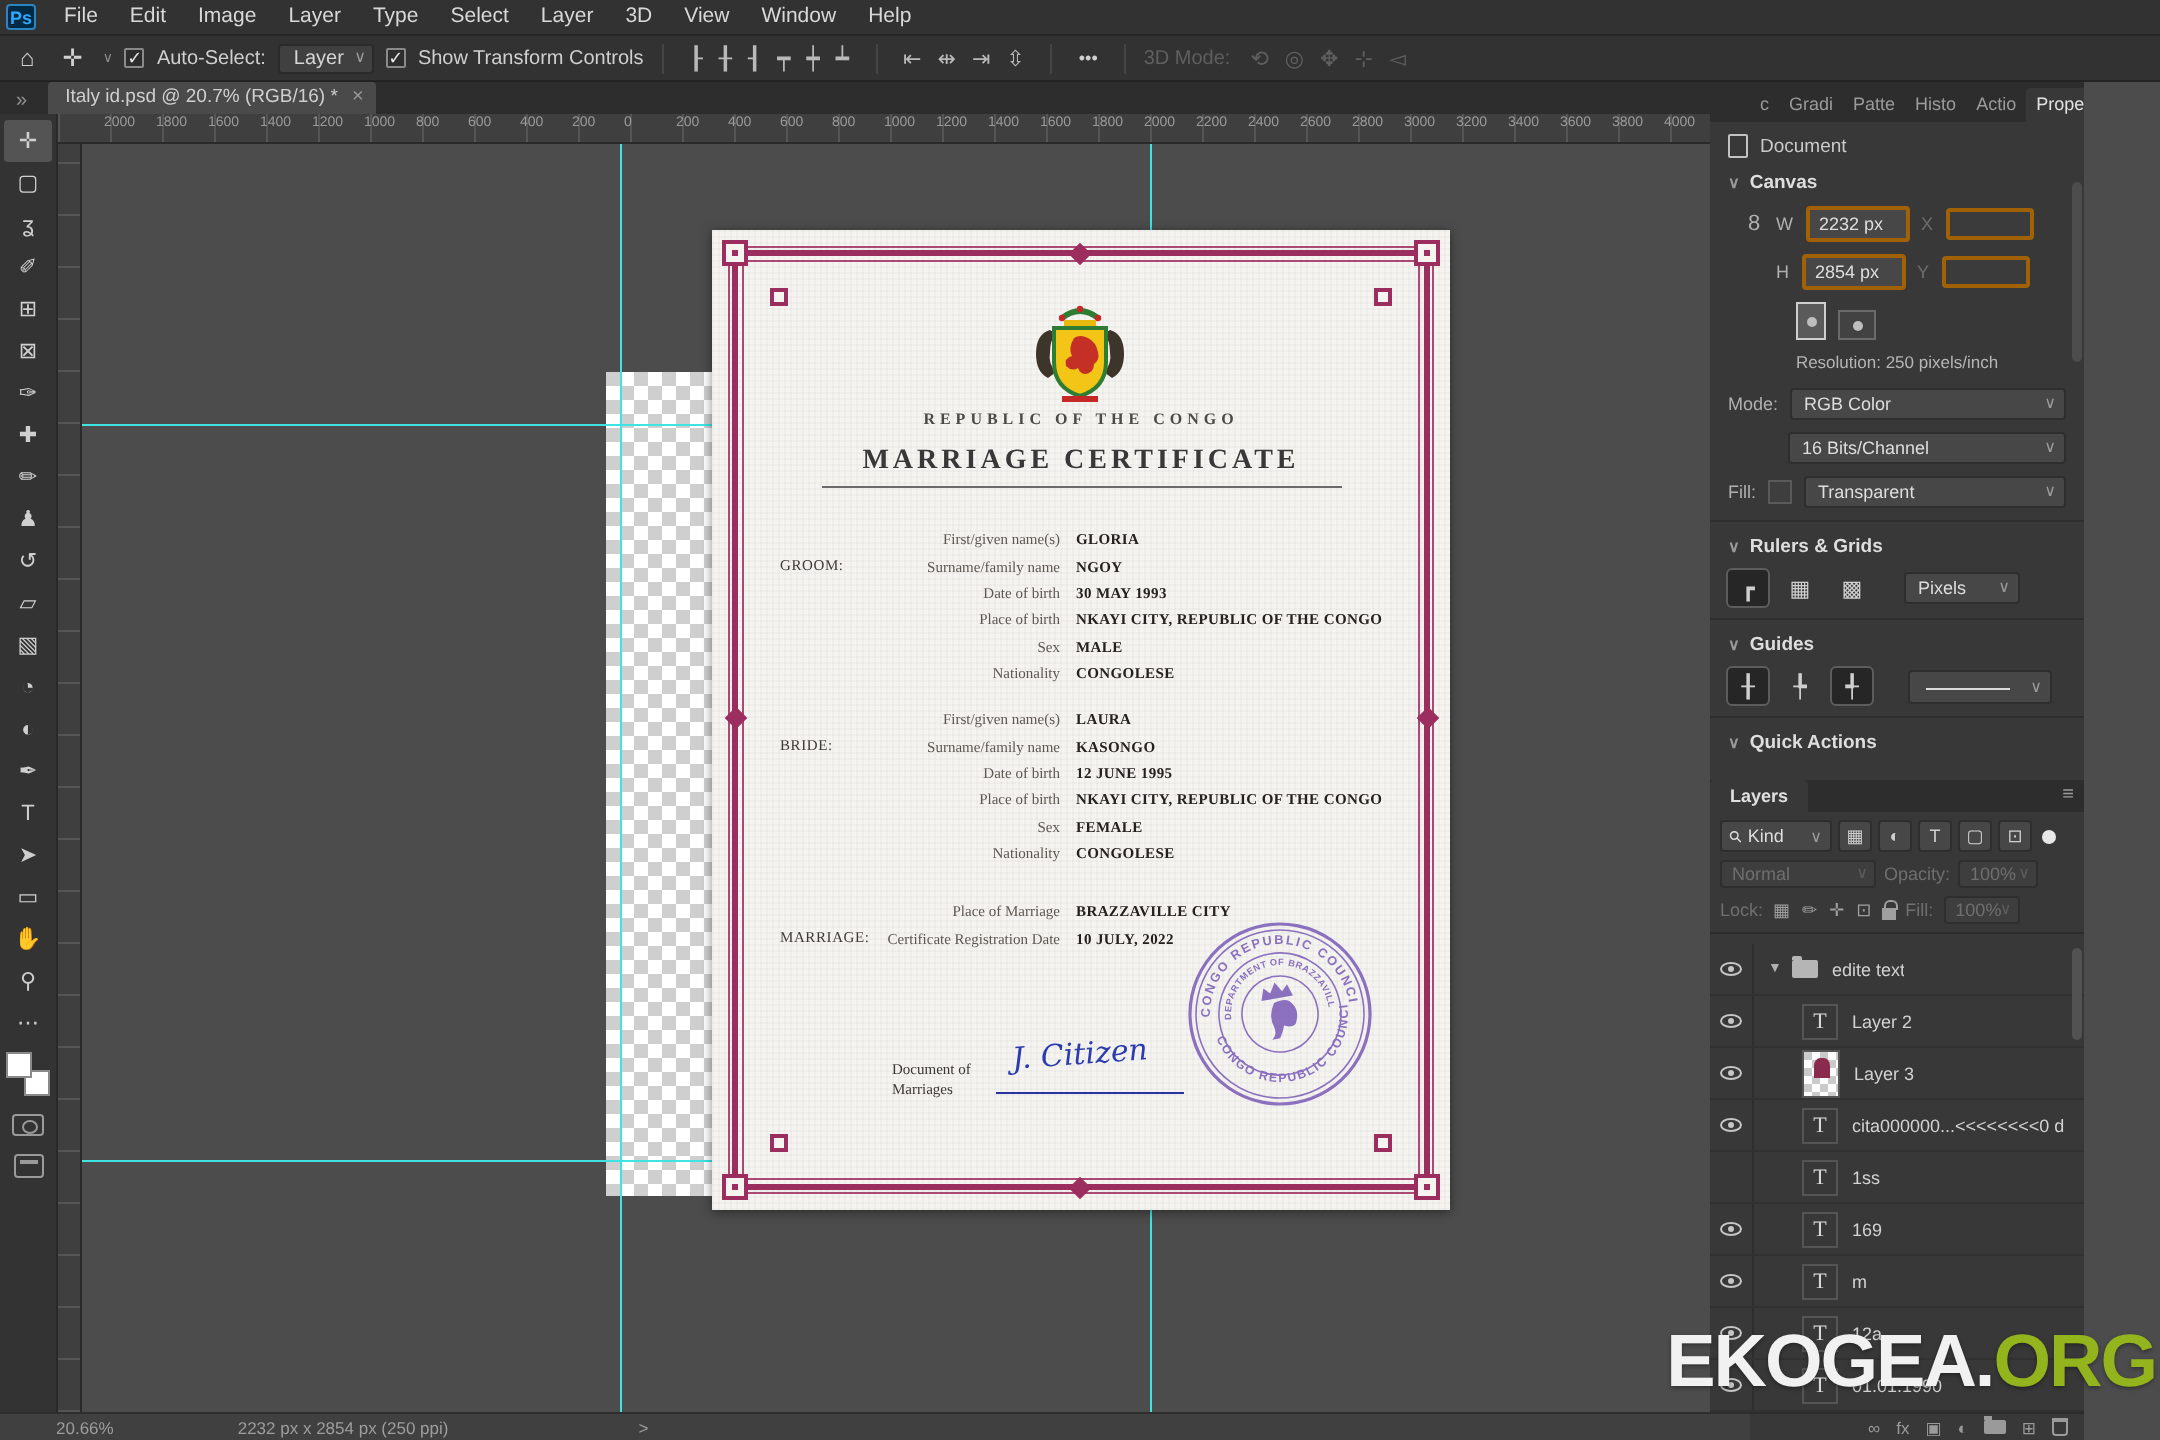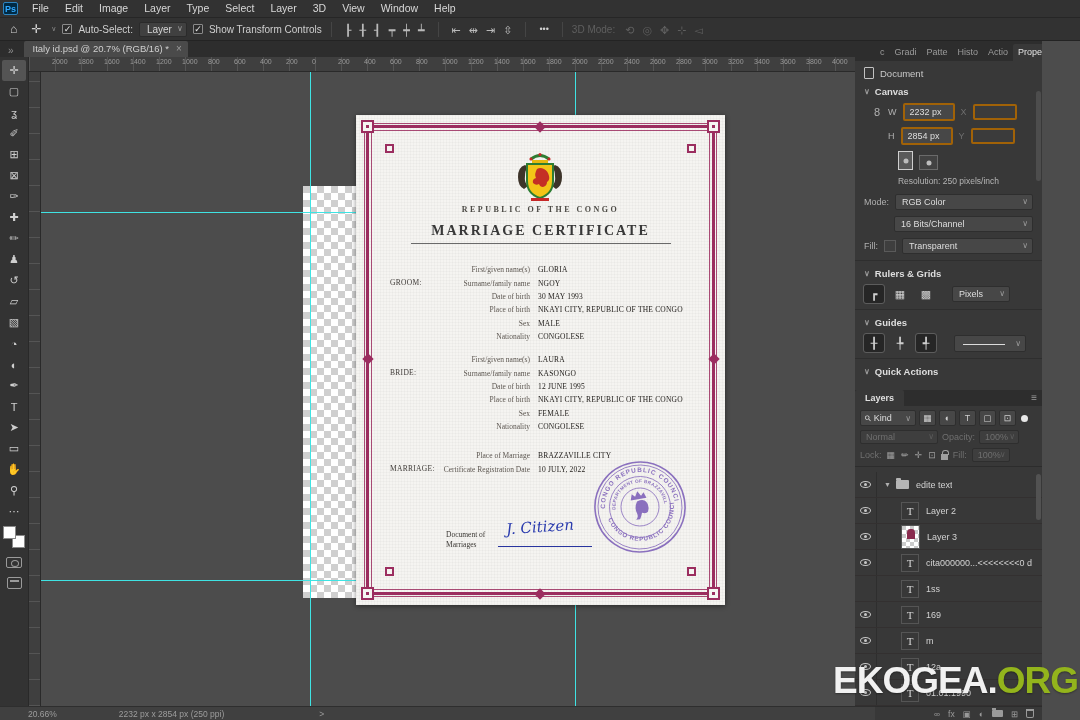--- a/index.html
+++ b/index.html
@@ -84,21 +84,21 @@
   .medge { position:absolute; width:8px; height:8px; background:var(--maroon); transform:rotate(45deg); }
   .cert-republic { position:absolute; top:90px; width:100%; text-align:center; font-size:8px;
     letter-spacing:2.5px; color:#4c4a45; font-weight:bold; }
   .cert-title { position:absolute; top:108px; width:100%; text-align:center; font-size:14px;
     font-weight:bold; letter-spacing:2px; color:#383838; }
   .cert-rule { position:absolute; top:128px; left:55px; width:260px; border-top:1px solid #6a6a6a; }
   .cert-section { position:absolute; left:0; width:100%; }
   .sec-title { position:absolute; left:34px; top:15px; font-size:7.5px; font-weight:normal; color:#3e3a37; letter-spacing:.3px; }
   .frow { display:flex; height:13.4px; align-items:center; }
   .flbl { width:174px; text-align:right; font-size:7.5px; color:#5d5751; }
-  .fval { margin-left:8px; font-size:7.5px; font-weight:normal; color:#24211e; letter-spacing:.2px; }
+  .fval { margin-left:8px; font-size:7.5px; font-weight:bold; color:#24211e; letter-spacing:.2px; }
   .registrar { position:absolute; left:90px; top:415px; font-size:7.5px; color:#3a3733; line-height:10px; }
   .sig { position:absolute; left:150px; top:403px; font-size:15px; font-style:italic; color:#2b3cae;
     transform:rotate(-4deg); font-family:"DejaVu Serif", serif; }
   .sigline { position:absolute; left:142px; top:431px; width:94px; border-top:1.5px solid #28349f; }
   .stamp { position:absolute; left:237px; top:345px; width:94px; height:94px; opacity:.88; }
   .stamp text { font-family:"Liberation Sans", sans-serif; font-weight:bold; fill:var(--purple); }
 
   
   .dock { position:absolute; left:875px; top:41px; width:18px; height:679px; background:#333333;
     border-left:1px solid #272727; display:flex; flex-direction:column; align-items:center; padding-top:4px; gap:11px; z-index:20; }

